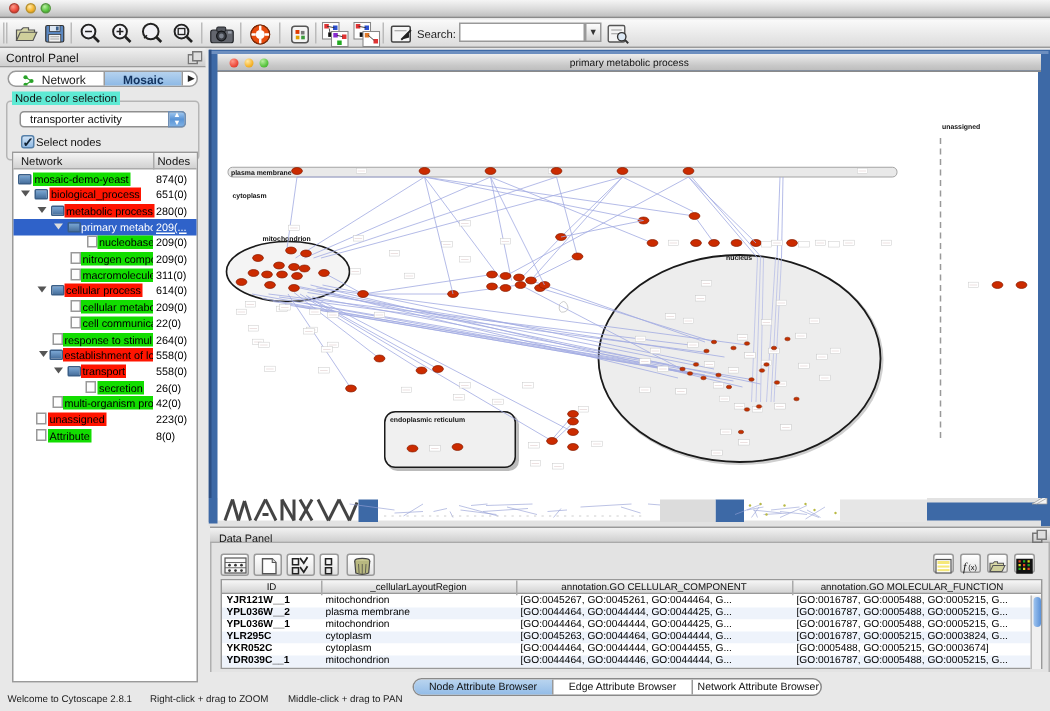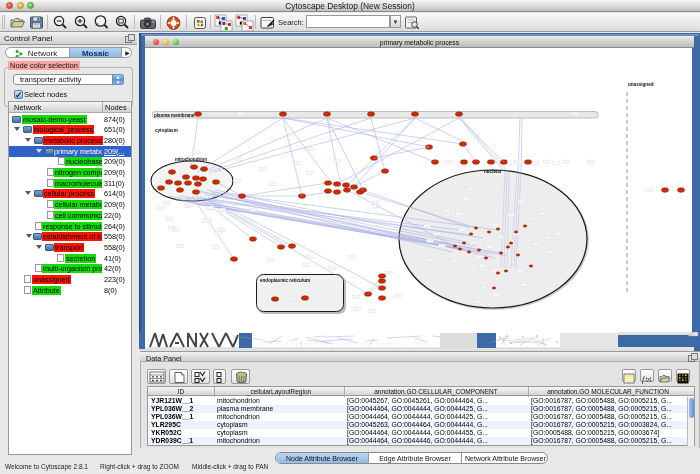--- a/index.html
+++ b/index.html
@@ -17,21 +17,21 @@
 #searcharrow{position:absolute;left:390px;top:2px;width:11px;height:13px;background:linear-gradient(#fdfdfd,#d5d5d5);border:1px solid #999;font-size:6px;text-align:center;line-height:13px;color:#333;}
 
 #cphead{left:0;top:32px;width:137px;height:13px;background:linear-gradient(#f0f0f0,#cfcfcf);border-bottom:1px solid #9a9a9a;}
 #cphead span{position:absolute;left:4px;top:2px;font-size:8px;color:#111;}
 #cpbody{left:0;top:45px;width:137px;height:413px;background:#e8e8e8;}
 
 #cptabs{position:absolute;left:5px;top:2px;width:127px;height:11px;background:#fff;border:1px solid #9a9a9a;border-radius:6px;overflow:hidden;}
 .cptab{position:absolute;top:0;height:11px;font-size:8px;line-height:11px;text-align:center;color:#222;}
 
 #grpbox{position:absolute;left:4px;top:22px;width:129px;height:40px;border:1px solid #b5b5b5;border-radius:3px;}
-#grplbl{position:absolute;left:8px;top:16px;font-size:7.5px;color:#111;background:#fca5a5;padding:0 2px;}
+#grplbl{position:absolute;left:8px;top:16px;font-size:7.5px;color:#111;background:#5eead4;padding:0 2px;}
 #combo{position:absolute;left:13px;top:29px;width:111px;height:11px;background:#fff;border:1px solid #8f8f8f;border-radius:3px;font-size:7.5px;line-height:10px;text-align:left;padding-left:6px;color:#111;}
 #combobtn{position:absolute;right:-1px;top:-1px;width:12px;height:11px;border-radius:0 3px 3px 0;background:linear-gradient(#9ec7f0,#5a94d6 50%,#7db0e4);border:1px solid #6f8fb5;color:#fff;font-size:5px;line-height:5px;text-align:center;}
 #chk{position:absolute;left:14px;top:45px;width:9px;height:9px;background:linear-gradient(#cfe3f7,#8fb9e4);border:1px solid #5580aa;border-radius:2px;color:#123;font-size:9px;line-height:8px;font-weight:bold;}
 #chklbl{position:absolute;left:24px;top:45px;font-size:7.5px;color:#111;}
 
 #treebox{position:absolute;left:8px;top:56px;width:124px;height:354px;background:#fff;border:1px solid #9a9a9a;}
 #treehead{position:absolute;left:0;top:0;width:122px;height:11px;background:linear-gradient(#f4f4f4,#d2d2d2);border-bottom:1px solid #aaa;font-size:7.5px;color:#111;}
 .trow{position:absolute;left:0;width:122px;height:11px;font-size:7.2px;line-height:11px;white-space:nowrap;padding-left:23px;}
 .tlab{position:absolute;top:1px;height:9px;line-height:9px;padding:0 1px;color:#000;overflow:hidden;}
 .g{background:#12dd00;}
@@ -66,21 +66,20 @@
 .segb{position:absolute;top:0;height:12px;font-size:7px;line-height:12px;text-align:center;color:#111;}
 
 .status{position:absolute;top:463px;font-size:6.5px;color:#222;}
 </style></head>
 <body>
 
 <div class="abs" id="titlebar">
   <div class="light" style="left:6px;background:radial-gradient(circle at 35% 30%,#ff9a8a,#ed4b3c 60%,#c33325);border:0.5px solid #b04033;"></div>
   <div class="light" style="left:16.5px;background:radial-gradient(circle at 35% 30%,#ffe9a8,#f6b42c 60%,#d29416);border:0.5px solid #b8922d;"></div>
   <div class="light" style="left:27px;background:radial-gradient(circle at 35% 30%,#b9f0a0,#58c43f 60%,#3d9e2a);border:0.5px solid #54963f;"></div>
-  <div id="titletext">Cytoscape Desktop (New Session)</div>
 </div>
 
 <div class="abs" id="toolbar">
   <div class="tsep" style="left:2px"></div>
     <div class="tsep" style="left:4px"></div>
   <div class="tbico" style="left:9px" id="ic-open"><svg width="17" height="17">
         <path d="M2 13 L2 6 L5 6 L6.5 4.5 L10 4.5 L10 6 L14 6 L14 8" fill="#d8d8a8" stroke="#555" stroke-width="0.8"></path>
         <path d="M2 13 L4.5 7.5 L15.5 7.5 L13 13 Z" fill="#cfcf9b" stroke="#555" stroke-width="0.8"></path>
       </svg></div>
   <div class="tbico" style="left:29px" id="ic-save"><svg width="15" height="17">
@@ -277,21 +276,21 @@
         </div>
     <div class="trow" style="top:139.9px;">
           <div class="tarrow" style="left:27px;border-top-color:#555"></div>
           <div class="fold" style="left:36px"></div>
           <div class="tlab r" style="left:45px;">transport</div>
           <div class="tnum" style="">558(0)</div>
         </div>
     <div class="trow" style="top:150.6px;">
           <div class="file" style="left:48px"></div>
           <div class="tlab g" style="left:56px;">secretion</div>
-          <div class="tnum" style="">41(0)</div>
+          <div class="tnum" style="">26(0)</div>
         </div>
     <div class="trow" style="top:161.3px;">
           <div class="file" style="left:26px"></div>
           <div class="tlab g" style="left:33px;width:60px;">multi-organism pro</div>
           <div class="tnum" style="">42(0)</div>
         </div>
     <div class="trow" style="top:172.0px;">
           <div class="file" style="left:15px"></div>
           <div class="tlab r" style="left:23px;">unassigned</div>
           <div class="tnum" style="">223(0)</div>

